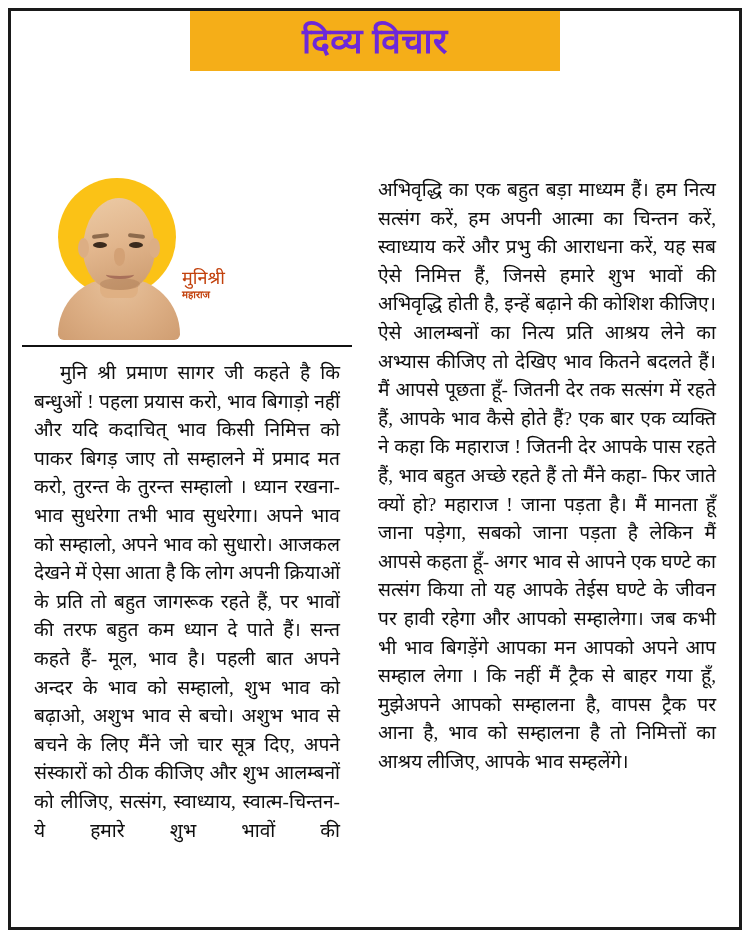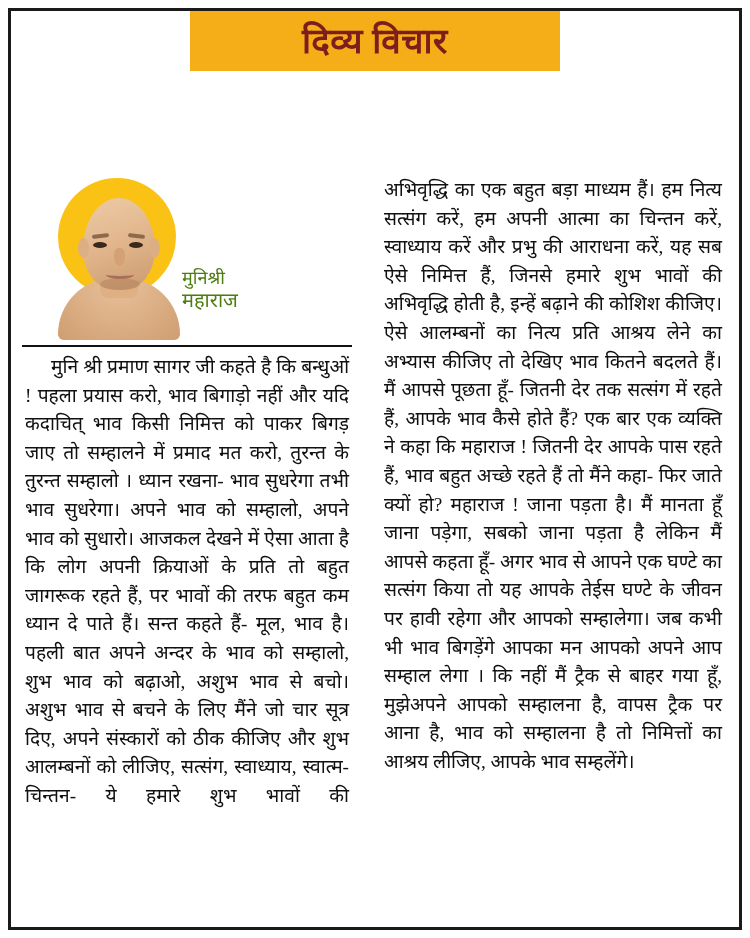--- a/index.html
+++ b/index.html
@@ -53,21 +53,21 @@
     height: 60px;
     background: #f5ae18;
     display: flex;
     align-items: center;
     justify-content: center;
   }
   .masthead-title {
     font-family: "Liberation Serif", "DejaVu Serif", serif;
     font-size: 35px;
     font-weight: 700;
-    color: #7f1d1d;
+    color: #6d28d9;
     letter-spacing: 0.5px;
     line-height: 1;
     white-space: nowrap;
   }
 
   
   .headline-wrap {
     position: absolute;
     top: 88px;
     left: 18px;
@@ -99,21 +99,21 @@
 
   .col-left {
     position: absolute;
     left: 0;
     top: 0;
     width: 330px;
     bottom: 0;
   }
   .col-right {
     position: absolute;
-    right: 6px;
+    right: 12px;
     top: 0;
     width: 338px;
     bottom: 0;
   }
 
   
   .portrait-block {
     position: relative;
     height: 165px;
     margin-bottom: 2px;
@@ -218,35 +218,35 @@
     height: 12px;
     background: rgba(160,115,80,0.35);
     border-radius: 50%;
   }
 
   .portrait-caption {
     position: absolute;
     left: 160px;
     top: 92px;
     width: 172px;
-    color: #4d7c0f;
+    color: #c2410c;
     line-height: 1.18;
   }
   .cap-line1 {
     font-size: 18px;
     font-weight: 400;
   }
   .cap-line2 {
     font-size: 21px;
     font-weight: 700;
     letter-spacing: 0.2px;
   }
   .cap-line3 {
-    font-size: 20px;
-    font-weight: 400;
+    font-size: 10px;
+    font-weight: 700;
   }
 
   .rule {
     height: 2px;
     background: #111111;
     margin: 4px 0 6px 0;
   }
 
   
   .body-text {
@@ -258,21 +258,21 @@
     text-justify: inter-word;
     hyphens: none;
   }
   .body-text .indent { display: inline-block; width: 26px; }
 
   .col-right .body-text {
     font-size: 19.2px;
     line-height: 28.6px;
   }
   .col-right .body-text p { margin: 0; }
-  .col-left .body-text p { margin: 3px; }
+  .col-left .body-text p { margin: 12px; }
 
   
   .justify-all { text-align-last: justify; }
   .justify-normal { text-align-last: left; }
 </style>
 </head>
 <body>
 
 <div class="page">
 

